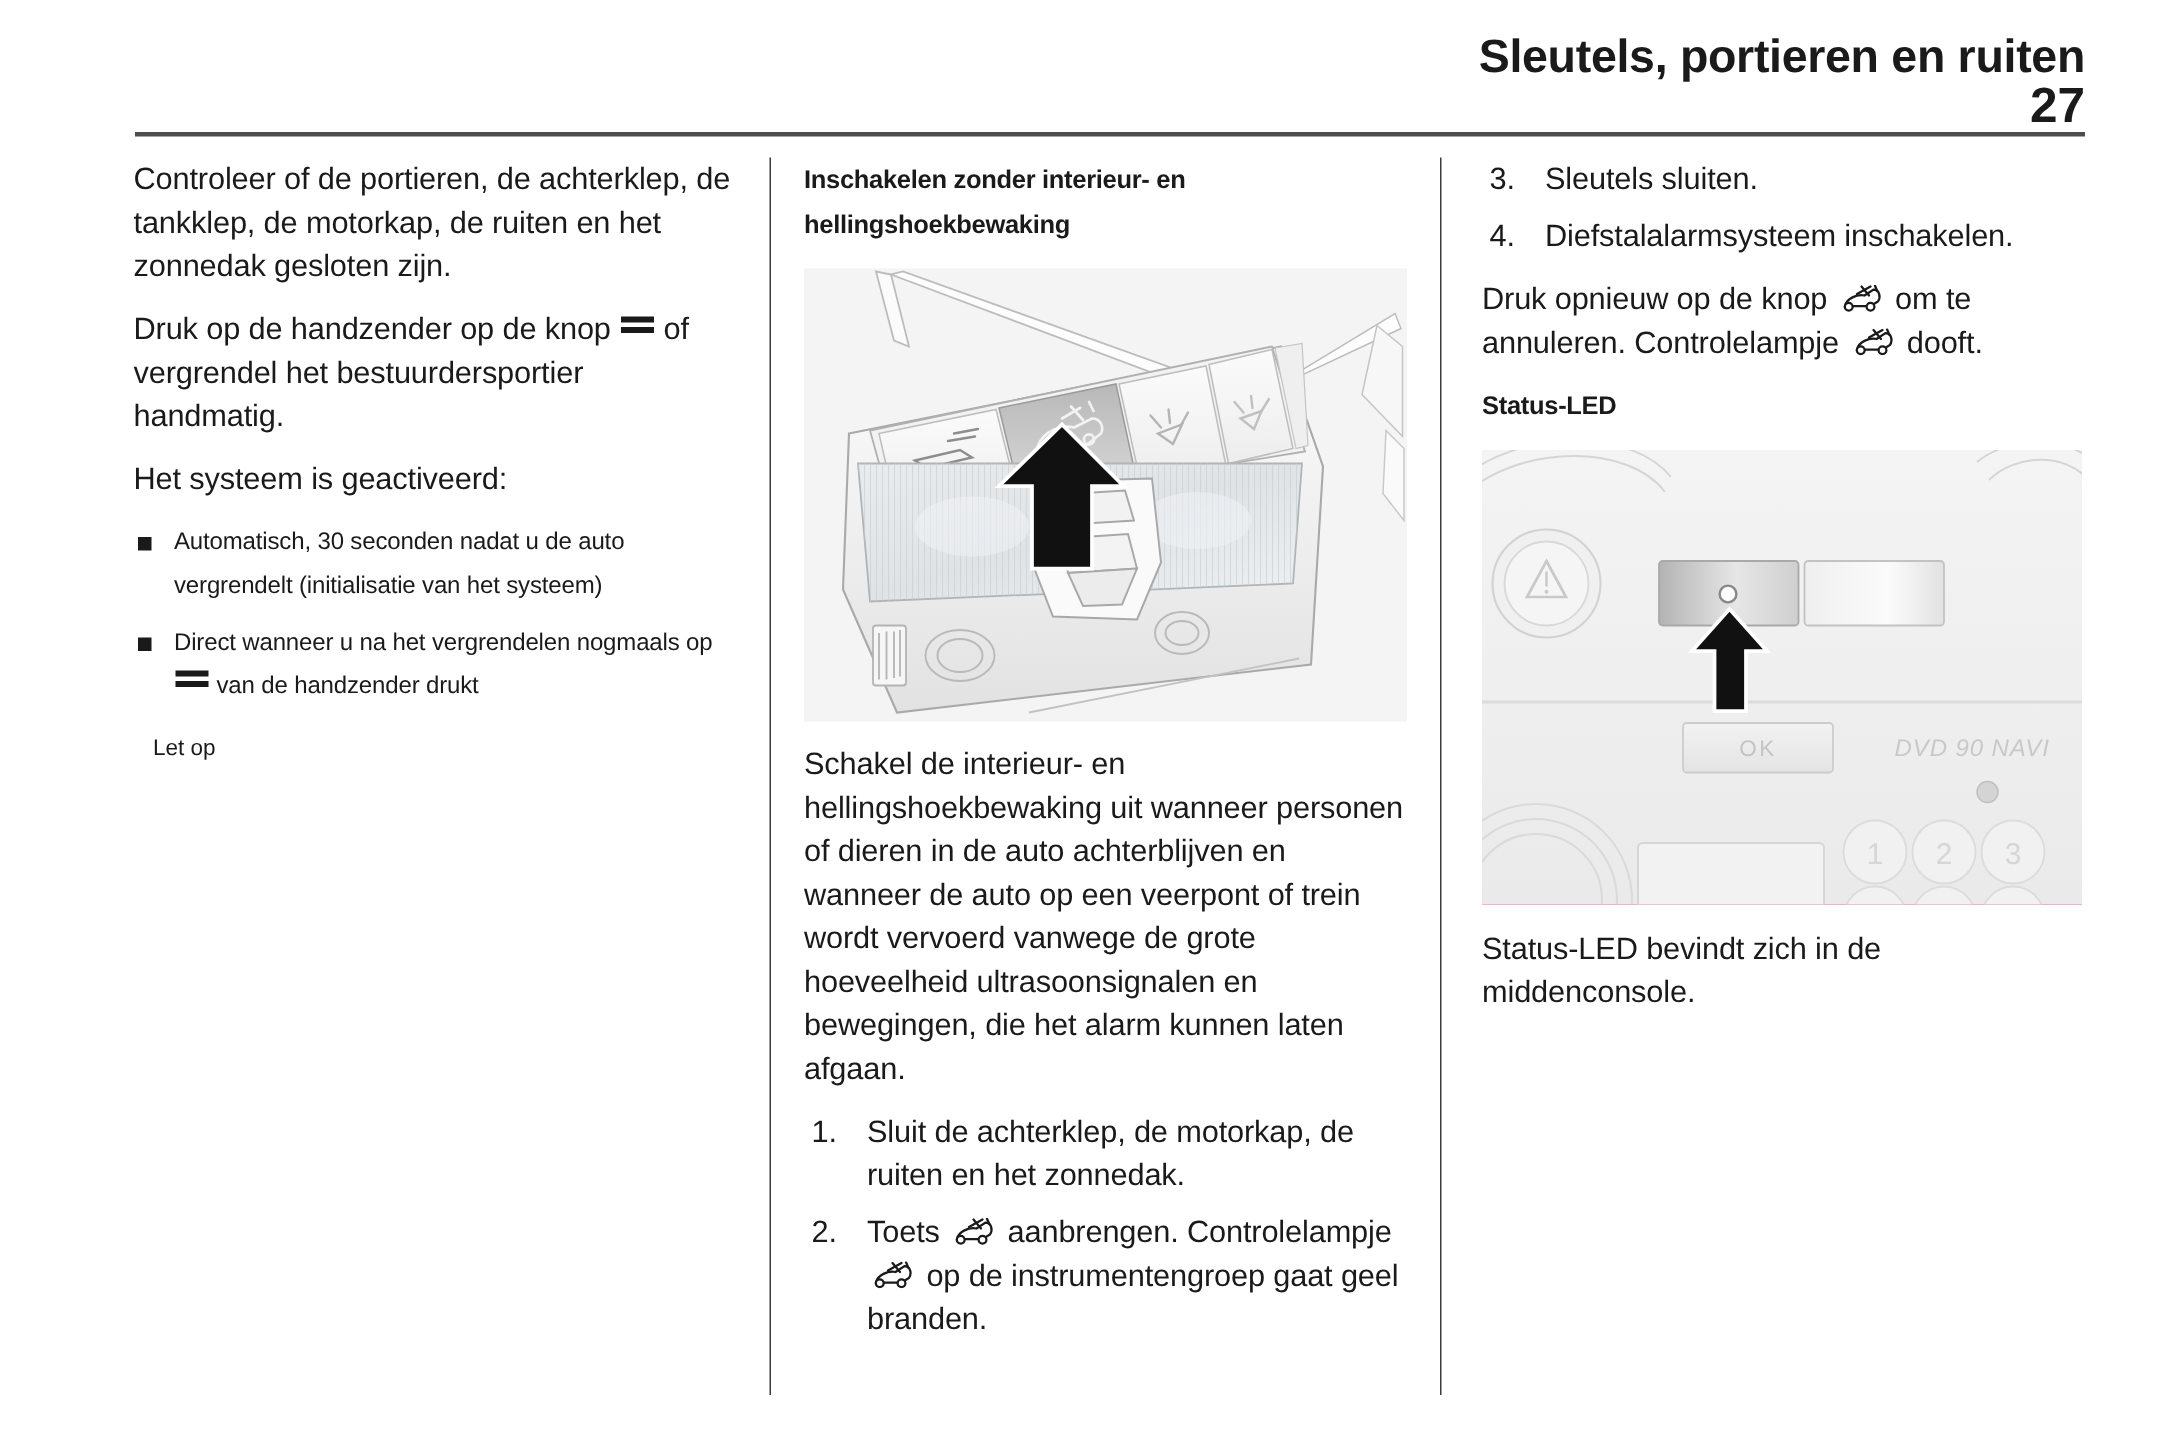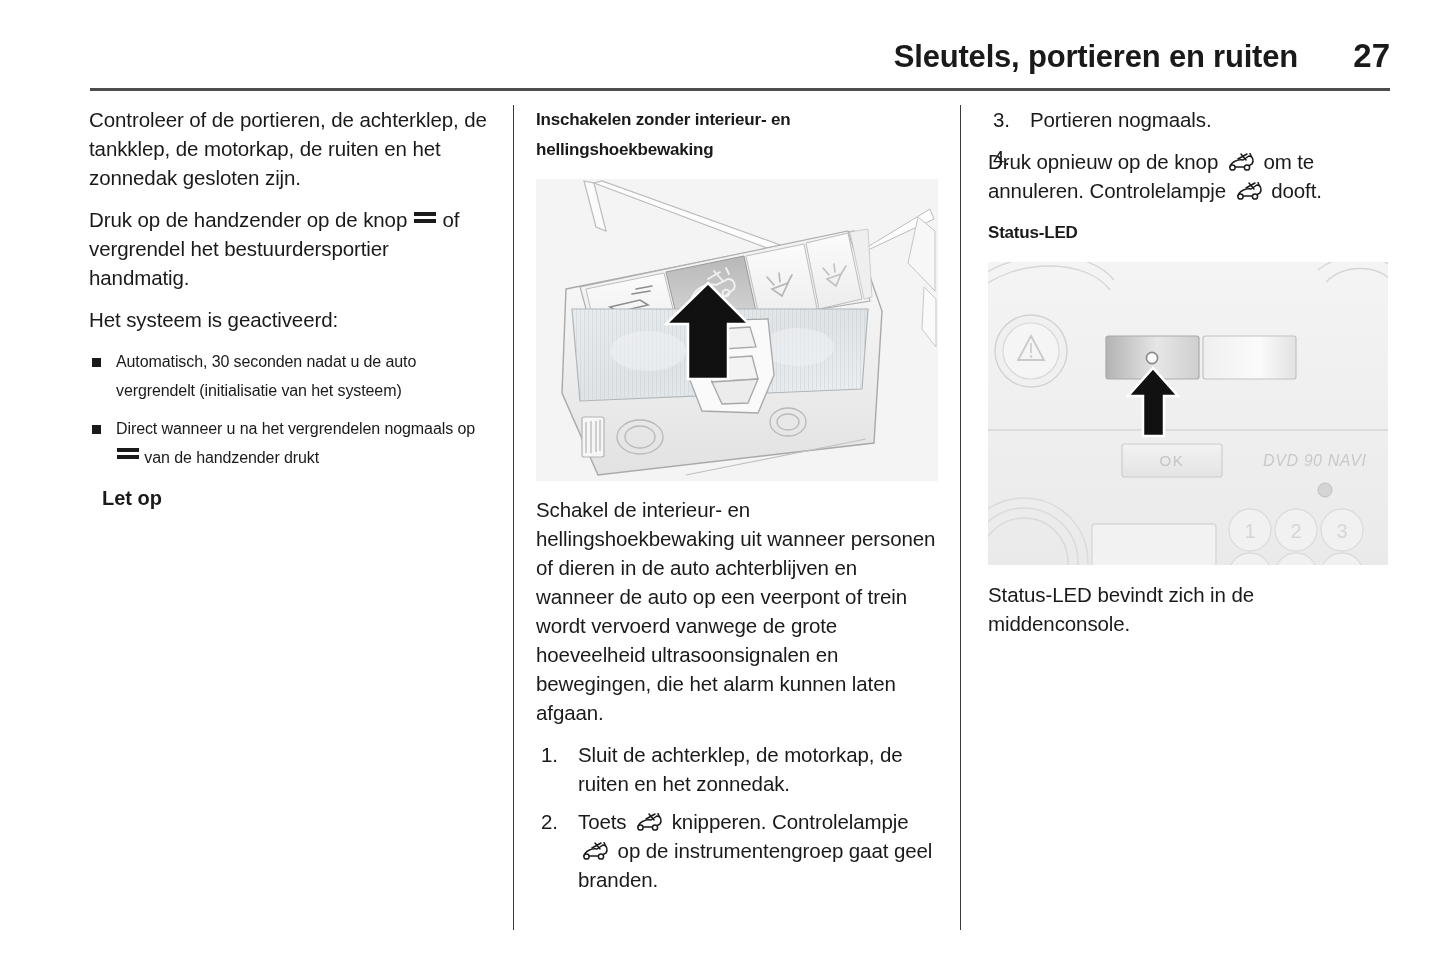--- a/index.html
+++ b/index.html
@@ -18,21 +18,21 @@
 
   
   .page-header {
     position: absolute;
     left: 90px;
     top: 22px;
     width: 1300px;
     height: 50px;
     display: flex;
     align-items: flex-end;
-    justify-content: flex-end;
+    flex-direction: column;
   }
   .header-title {
     font-size: 31px;
     font-weight: bold;
     letter-spacing: -0.2px;
     line-height: 1;
   }
   .header-pageno {
     font-size: 33px;
     font-weight: bold;
@@ -138,22 +138,22 @@
     top: 0;
     width: 28px;
     text-align: left;
   }
 
   
   .note {
     margin: 6px 0 0 13px;
   }
   .note-title {
-    font-size: 20px;
-    font-weight: bold;
+    font-size: 15px;
+    font-weight: normal;
     line-height: 27px;
     margin-bottom: 1px;
   }
   .note-body {
     font-size: 20.5px;
     line-height: 29px;
     letter-spacing: -0.1px;
     margin: 0;
   }
 
@@ -359,43 +359,43 @@
       <li>
         <span class="num">2.</span><span>Toets </span><span class="ico ico-alarm"><svg width="30" height="18" viewBox="0 0 30 18">
               <g stroke="#1a1a1a" stroke-width="1.5" fill="none" stroke-linecap="round">
                 <path d="M4 14 C5 9, 12 6, 17 7 L23 3 C27 3, 28 8, 26 11 L21 14 Z"></path>
                 <circle cx="6.5" cy="14.5" r="2.6" fill="#fff"></circle>
                 <circle cx="21" cy="14.5" r="2.6" fill="#fff"></circle>
                 <path d="M12 6 L21 1"></path>
                 <path d="M15 1 L20 7"></path>
                 <path d="M24 0.5 L25.5 4"></path>
               </g>
-            </svg></span><span> knipperen. Controlelampje </span><span class="ico ico-alarm"><svg width="30" height="18" viewBox="0 0 30 18">
+            </svg></span><span> aanbrengen. Controlelampje </span><span class="ico ico-alarm"><svg width="30" height="18" viewBox="0 0 30 18">
               <g stroke="#1a1a1a" stroke-width="1.5" fill="none" stroke-linecap="round">
                 <path d="M4 14 C5 9, 12 6, 17 7 L23 3 C27 3, 28 8, 26 11 L21 14 Z"></path>
                 <circle cx="6.5" cy="14.5" r="2.6" fill="#fff"></circle>
                 <circle cx="21" cy="14.5" r="2.6" fill="#fff"></circle>
                 <path d="M12 6 L21 1"></path>
                 <path d="M15 1 L20 7"></path>
                 <path d="M24 0.5 L25.5 4"></path>
               </g>
             </svg></span><span> op de instrumentengroep gaat geel branden.</span>
       </li>
     </ol>
 
   </div>
 
   <div class="col col-3">
 
     <ol class="numlist">
       <li>
-        <span class="num">3.</span><span>Portieren nogmaals.</span>
+        <span class="num">3.</span><span>Sleutels sluiten.</span>
       </li>
       <li>
-        <span class="num">4.</span>
+        <span class="num">4.</span><span>Diefstalalarmsysteem inschakelen.</span>
       </li>
     </ol>
 
     <p class="body"><span>Druk opnieuw op de knop </span><span class="ico ico-alarm"><svg width="30" height="18" viewBox="0 0 30 18">
             <g stroke="#1a1a1a" stroke-width="1.5" fill="none" stroke-linecap="round">
               <path d="M4 14 C5 9, 12 6, 17 7 L23 3 C27 3, 28 8, 26 11 L21 14 Z"></path>
               <circle cx="6.5" cy="14.5" r="2.6" fill="#fff"></circle>
               <circle cx="21" cy="14.5" r="2.6" fill="#fff"></circle>
               <path d="M12 6 L21 1"></path>
               <path d="M15 1 L20 7"></path>

